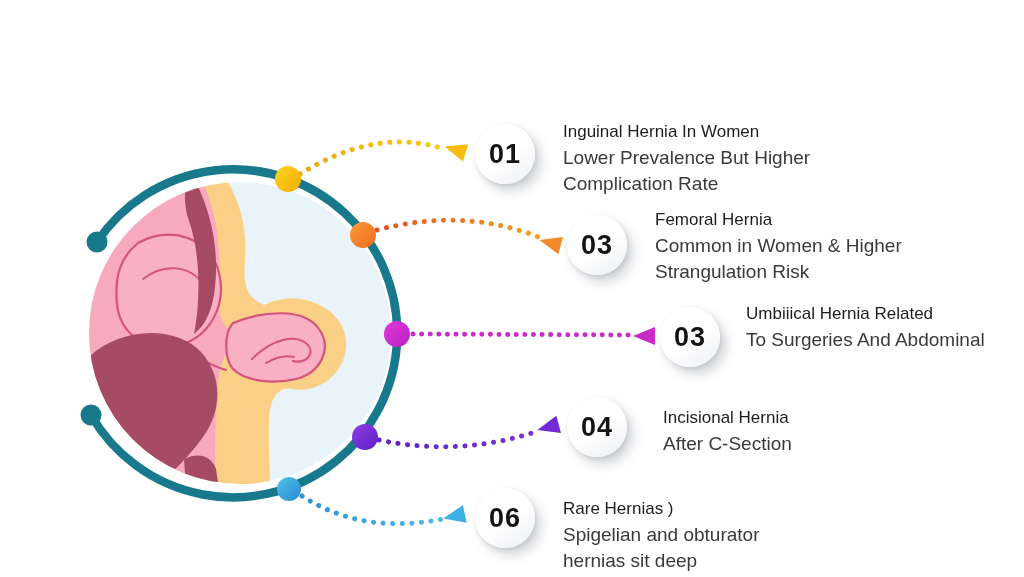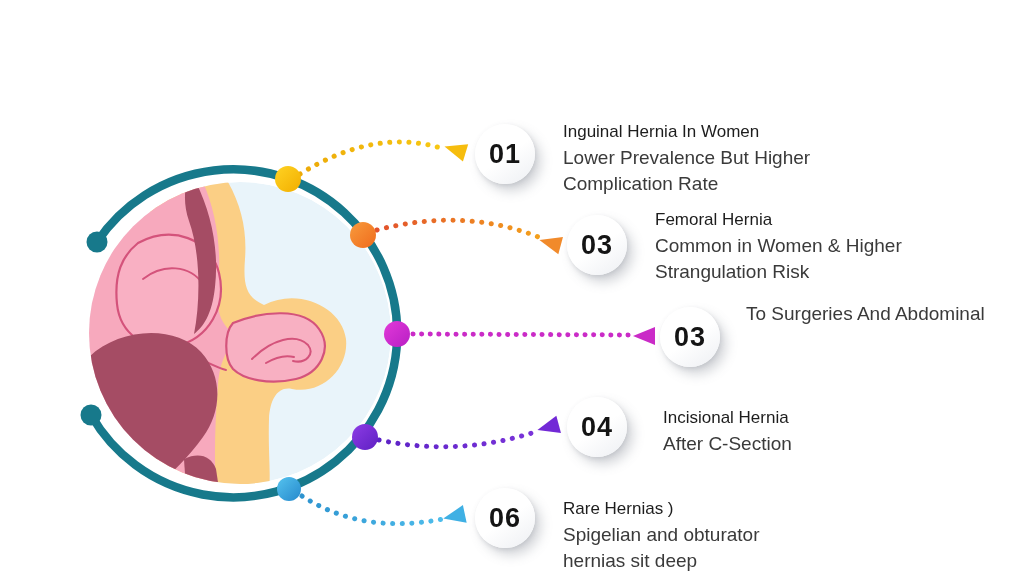--- a/index.html
+++ b/index.html
@@ -176,20 +176,21 @@
     <div class="item-title">Inguinal Hernia In Women</div>
     <div class="item-line">Lower Prevalence But Higher</div>
     <div class="item-line">Complication Rate</div>
   </div>
   <div class="item-text" style="left:655px;top:180px;">
     <div class="item-title">Femoral Hernia</div>
     <div class="item-line">Common in Women &amp; Higher</div>
     <div class="item-line">Strangulation Risk</div>
   </div>
   <div class="item-text" style="left:746px;top:274px;">
+    <div class="item-title">Umbiiical Hernia Related</div>
     <div class="item-line">To Surgeries And Abdominal</div>
   </div>
   <div class="item-text" style="left:663px;top:378px;">
     <div class="item-title">Incisional Hernia</div>
     <div class="item-line">After C-Section</div>
   </div>
   <div class="item-text" style="left:563px;top:469px;">
     <div class="item-title">Rare Hernias )</div>
     <div class="item-line">Spigelian and obturator</div>
     <div class="item-line">hernias sit deep</div>

